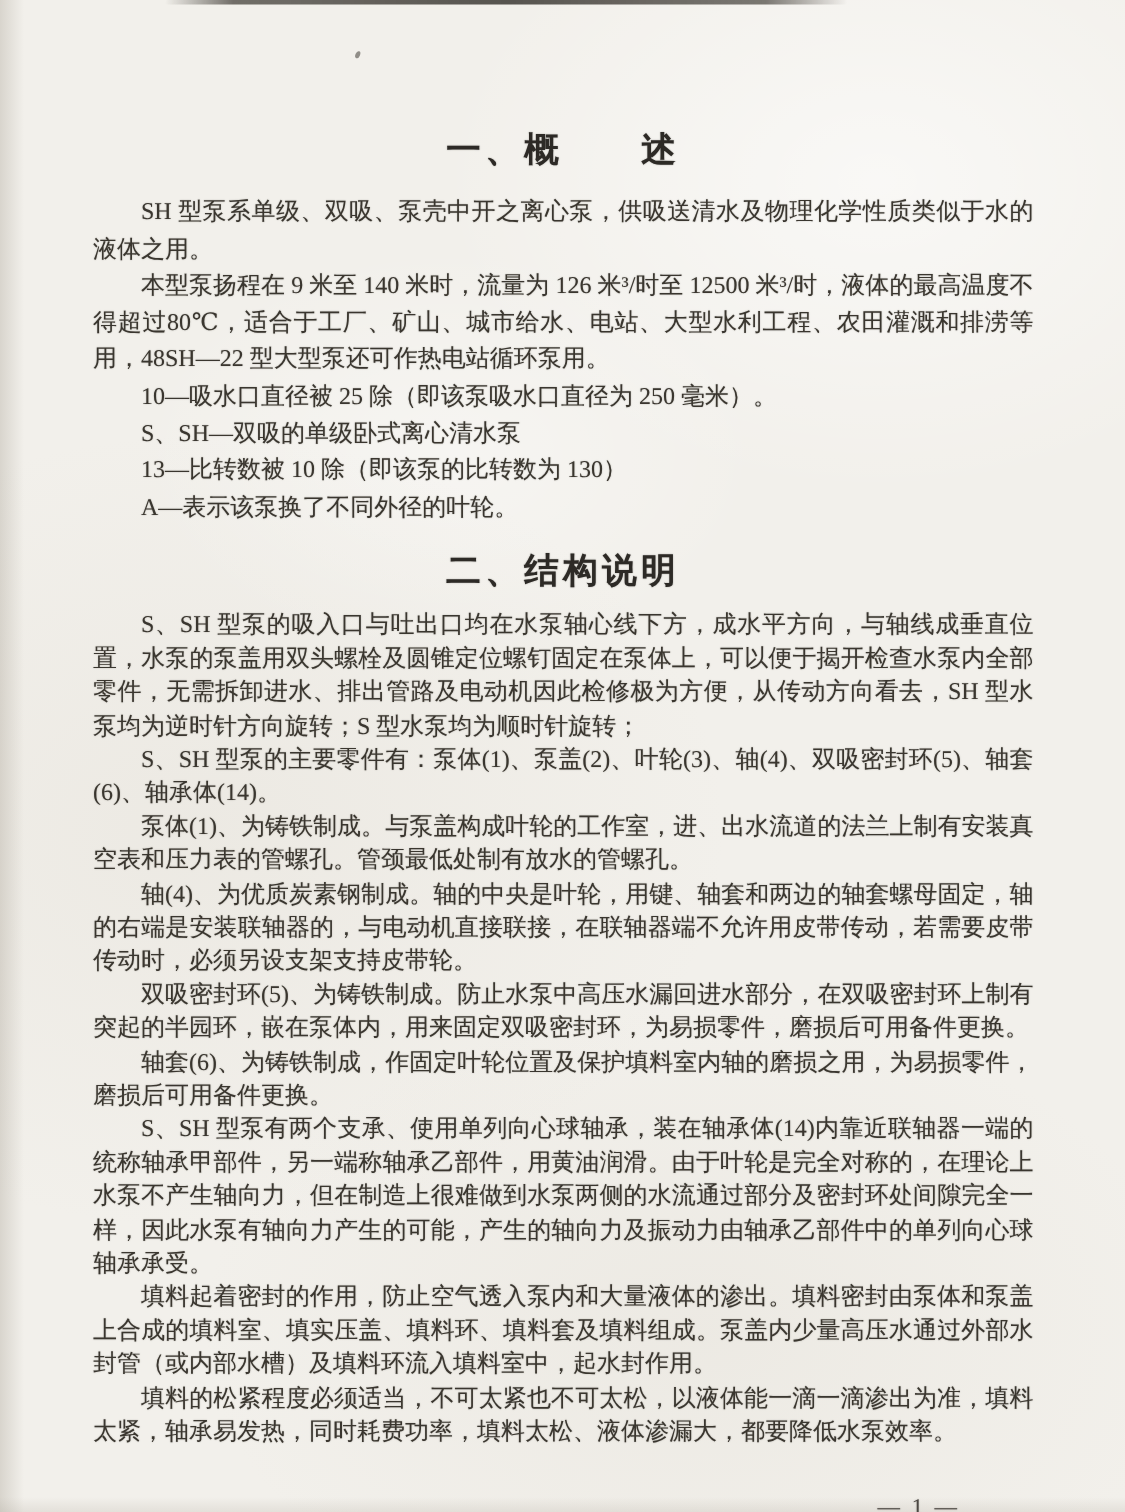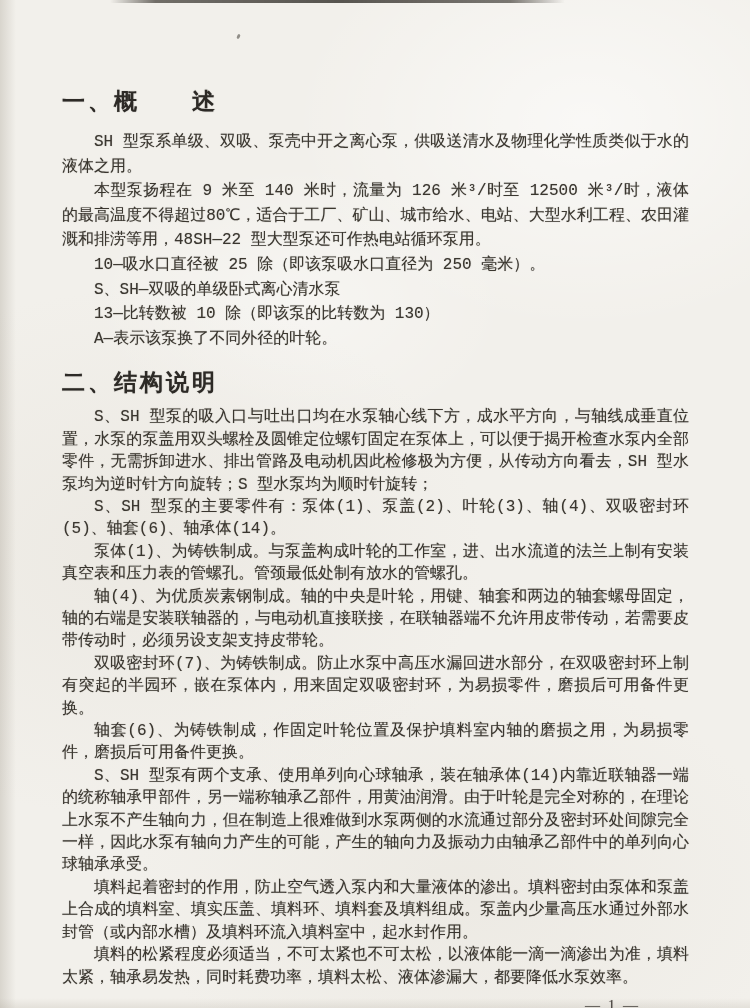--- a/index.html
+++ b/index.html
@@ -35,37 +35,36 @@
   .edge-shade-bottom {
     position:absolute; left:0; right:0; bottom:0; height:10px;
     background:linear-gradient(to top, rgba(160,152,138,0.18), rgba(160,152,138,0));
   }
   .content {
     position:absolute; top:86px; left:62px; width:627px;
     color:#38342f;
   }
   .section-title {
     margin:0 0 14px 0;
-    font-family:Liberation Sans, sans-serif;
+    font-family:Liberation Mono, monospace;
     font-weight:700;
     font-size:23px; line-height:30px;
     letter-spacing:3px;
-    text-align:left;
+    text-align:center;
     color:#2d2a26;
     text-shadow:0 0 1px rgba(45,42,38,0.45);
   }
   .section-structure .section-title { margin-top:16px; margin-bottom:9px; }
   p.body-text {
     margin:0;
     font-size:16px;
     text-align:justify;
     text-indent:2em;
     color:#3a362f;
     text-shadow:0 0 1px rgba(58,54,47,0.40);
-    font-family:Liberation Mono, monospace;
   }
   .section-overview p.body-text  { line-height:24.6px; }
   .section-structure p.body-text { line-height:22.4px; }
   .footer-page-number {
     position:absolute; left:585px; top:997px; width:90px;
     font-size:15px; color:#4c4843; letter-spacing:2px;
     text-shadow:0 0 1px rgba(70,66,60,0.4);
     white-space:nowrap;
   }
 </style>
@@ -89,21 +88,21 @@
       <p class="body-text">13—比转数被 10 除（即该泵的比转数为 130）</p>
       <p class="body-text">A—表示该泵换了不同外径的叶轮。</p>
     </section>
 
     <section class="section-structure">
       <h1 class="section-title">二、结构说明</h1>
       <p class="body-text">S、SH 型泵的吸入口与吐出口均在水泵轴心线下方，成水平方向，与轴线成垂直位置，水泵的泵盖用双头螺栓及圆锥定位螺钉固定在泵体上，可以便于揭开检查水泵内全部零件，无需拆卸进水、排出管路及电动机因此检修极为方便，从传动方向看去，SH 型水泵均为逆时针方向旋转；S 型水泵均为顺时针旋转；</p>
       <p class="body-text">S、SH 型泵的主要零件有：泵体(1)、泵盖(2)、叶轮(3)、轴(4)、双吸密封环(5)、轴套(6)、轴承体(14)。</p>
       <p class="body-text">泵体(1)、为铸铁制成。与泵盖构成叶轮的工作室，进、出水流道的法兰上制有安装真空表和压力表的管螺孔。管颈最低处制有放水的管螺孔。</p>
       <p class="body-text">轴(4)、为优质炭素钢制成。轴的中央是叶轮，用键、轴套和两边的轴套螺母固定，轴的右端是安装联轴器的，与电动机直接联接，在联轴器端不允许用皮带传动，若需要皮带传动时，必须另设支架支持皮带轮。</p>
-      <p class="body-text">双吸密封环(7)、为铸铁制成。防止水泵中高压水漏回进水部分，在双吸密封环上制有突起的半园环，嵌在泵体内，用来固定双吸密封环，为易损零件，磨损后可用备件更换。</p>
+      <p class="body-text">双吸密封环(5)、为铸铁制成。防止水泵中高压水漏回进水部分，在双吸密封环上制有突起的半园环，嵌在泵体内，用来固定双吸密封环，为易损零件，磨损后可用备件更换。</p>
       <p class="body-text">轴套(6)、为铸铁制成，作固定叶轮位置及保护填料室内轴的磨损之用，为易损零件，磨损后可用备件更换。</p>
       <p class="body-text">S、SH 型泵有两个支承、使用单列向心球轴承，装在轴承体(14)内靠近联轴器一端的统称轴承甲部件，另一端称轴承乙部件，用黄油润滑。由于叶轮是完全对称的，在理论上水泵不产生轴向力，但在制造上很难做到水泵两侧的水流通过部分及密封环处间隙完全一样，因此水泵有轴向力产生的可能，产生的轴向力及振动力由轴承乙部件中的单列向心球轴承承受。</p>
       <p class="body-text">填料起着密封的作用，防止空气透入泵内和大量液体的渗出。填料密封由泵体和泵盖上合成的填料室、填实压盖、填料环、填料套及填料组成。泵盖内少量高压水通过外部水封管（或内部水槽）及填料环流入填料室中，起水封作用。</p>
       <p class="body-text">填料的松紧程度必须适当，不可太紧也不可太松，以液体能一滴一滴渗出为准，填料太紧，轴承易发热，同时耗费功率，填料太松、液体渗漏大，都要降低水泵效率。</p>
     </section>
 
   </main>
 
   <div class="footer-page-number">— 1 —</div>
 </div>

